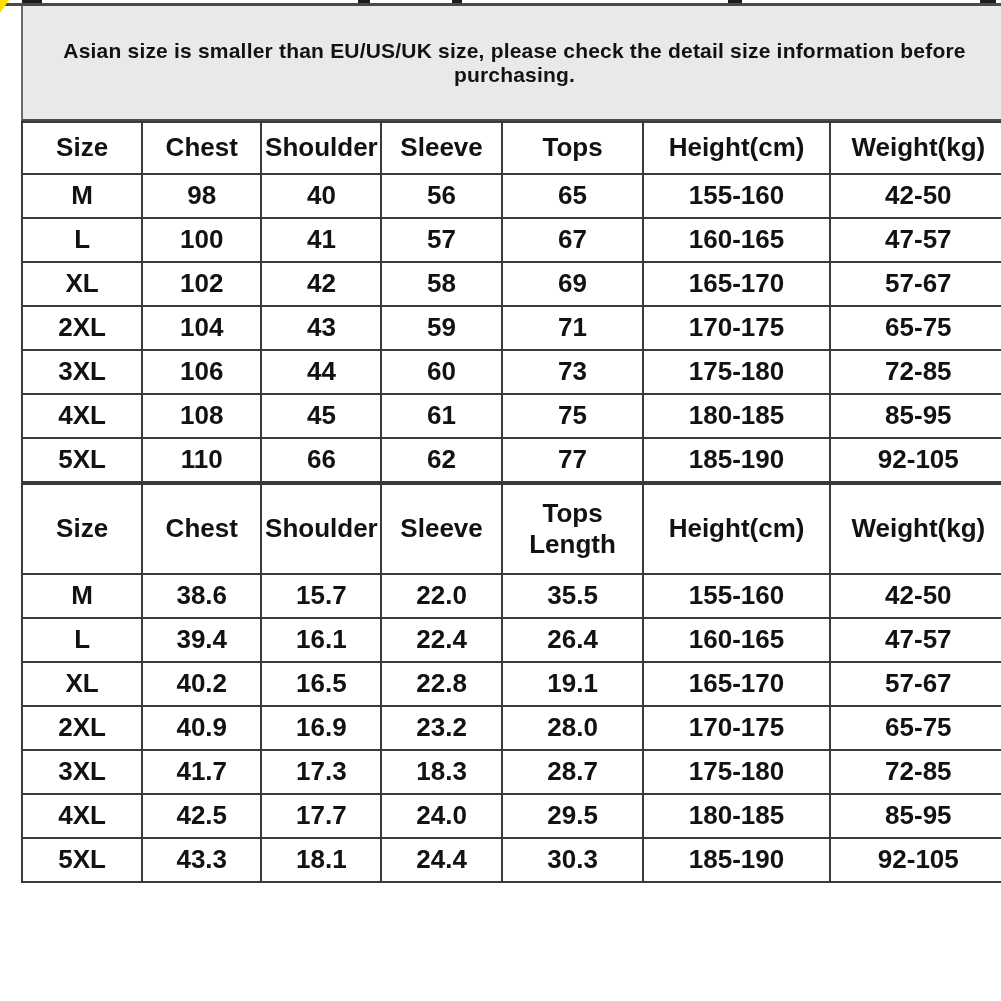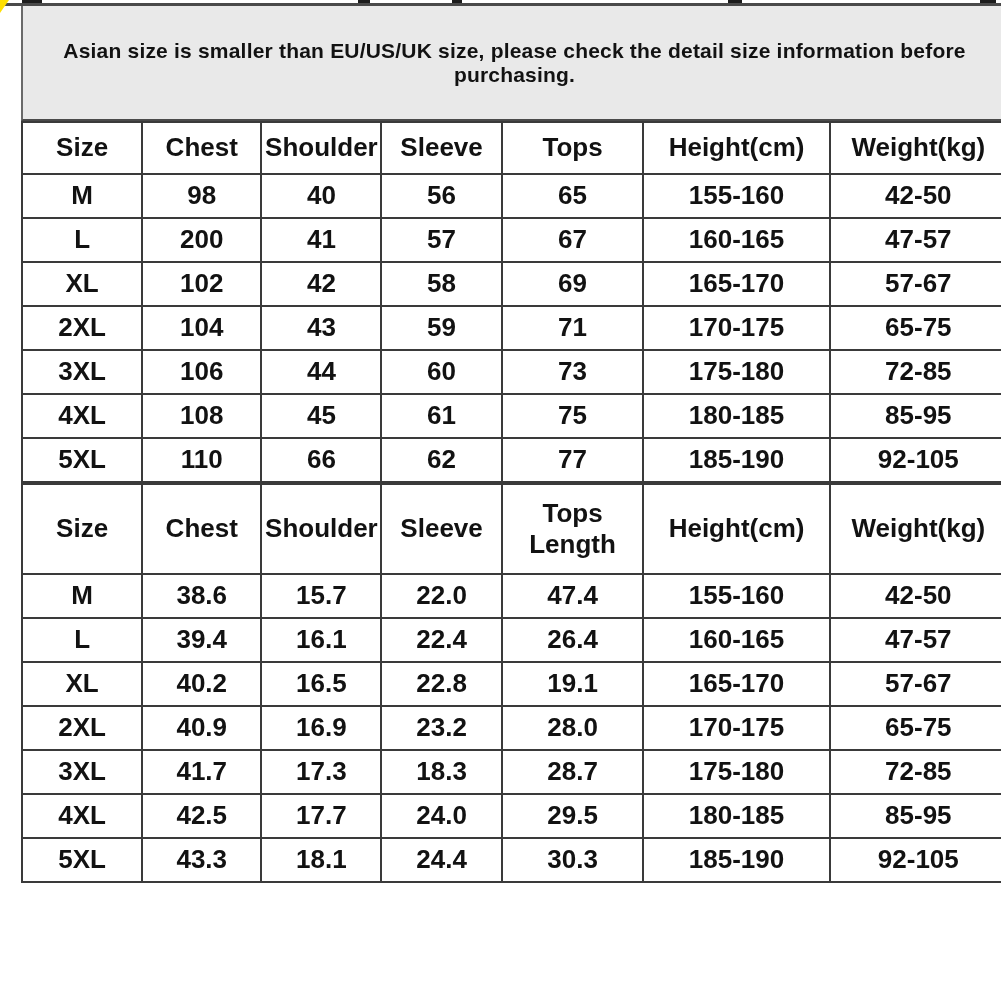--- a/index.html
+++ b/index.html
@@ -139,21 +139,21 @@
           <td>M</td>
           <td>98</td>
           <td>40</td>
           <td>56</td>
           <td>65</td>
           <td>155-160</td>
           <td>42-50</td>
         </tr>
         <tr>
           <td>L</td>
-          <td>200</td>
+          <td>100</td>
           <td>41</td>
           <td>57</td>
           <td>67</td>
           <td>160-165</td>
           <td>47-57</td>
         </tr>
         <tr>
           <td>XL</td>
           <td>102</td>
           <td>42</td>
@@ -222,21 +222,21 @@
           <th>Height(cm)</th>
           <th>Weight(kg)</th>
         </tr>
       </thead>
     <tbody>
         <tr>
           <td>M</td>
           <td>38.6</td>
           <td>15.7</td>
           <td>22.0</td>
-          <td>47.4</td>
+          <td>35.5</td>
           <td>155-160</td>
           <td>42-50</td>
         </tr>
         <tr>
           <td>L</td>
           <td>39.4</td>
           <td>16.1</td>
           <td>22.4</td>
           <td>26.4</td>
           <td>160-165</td>

